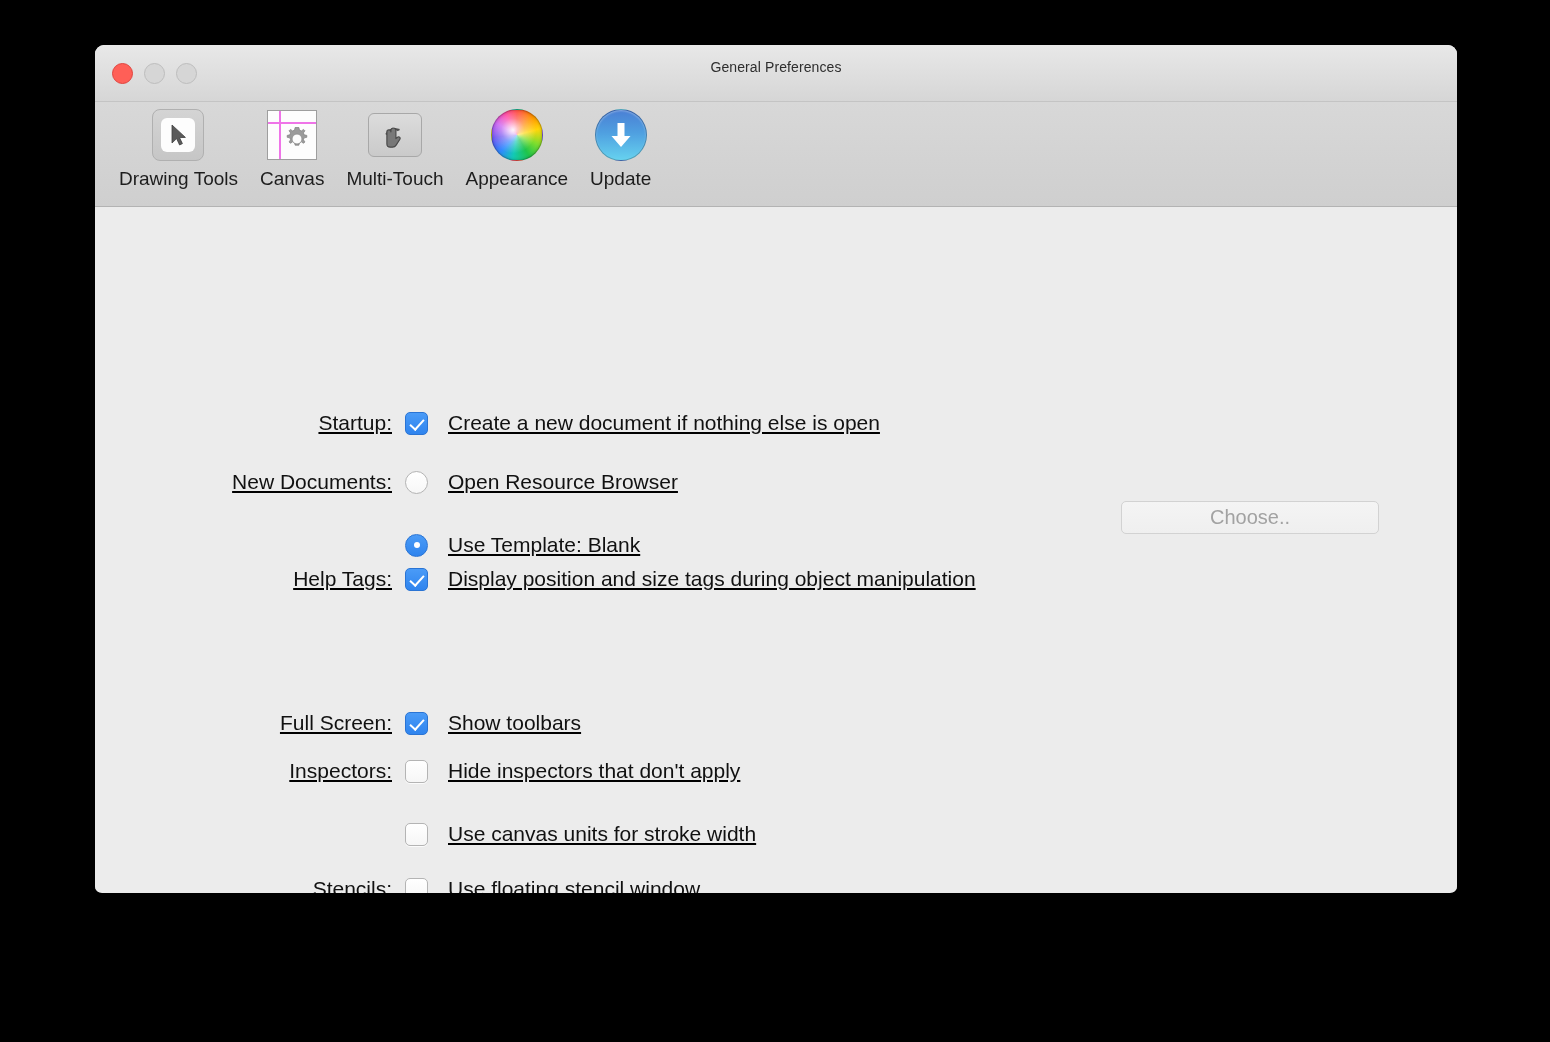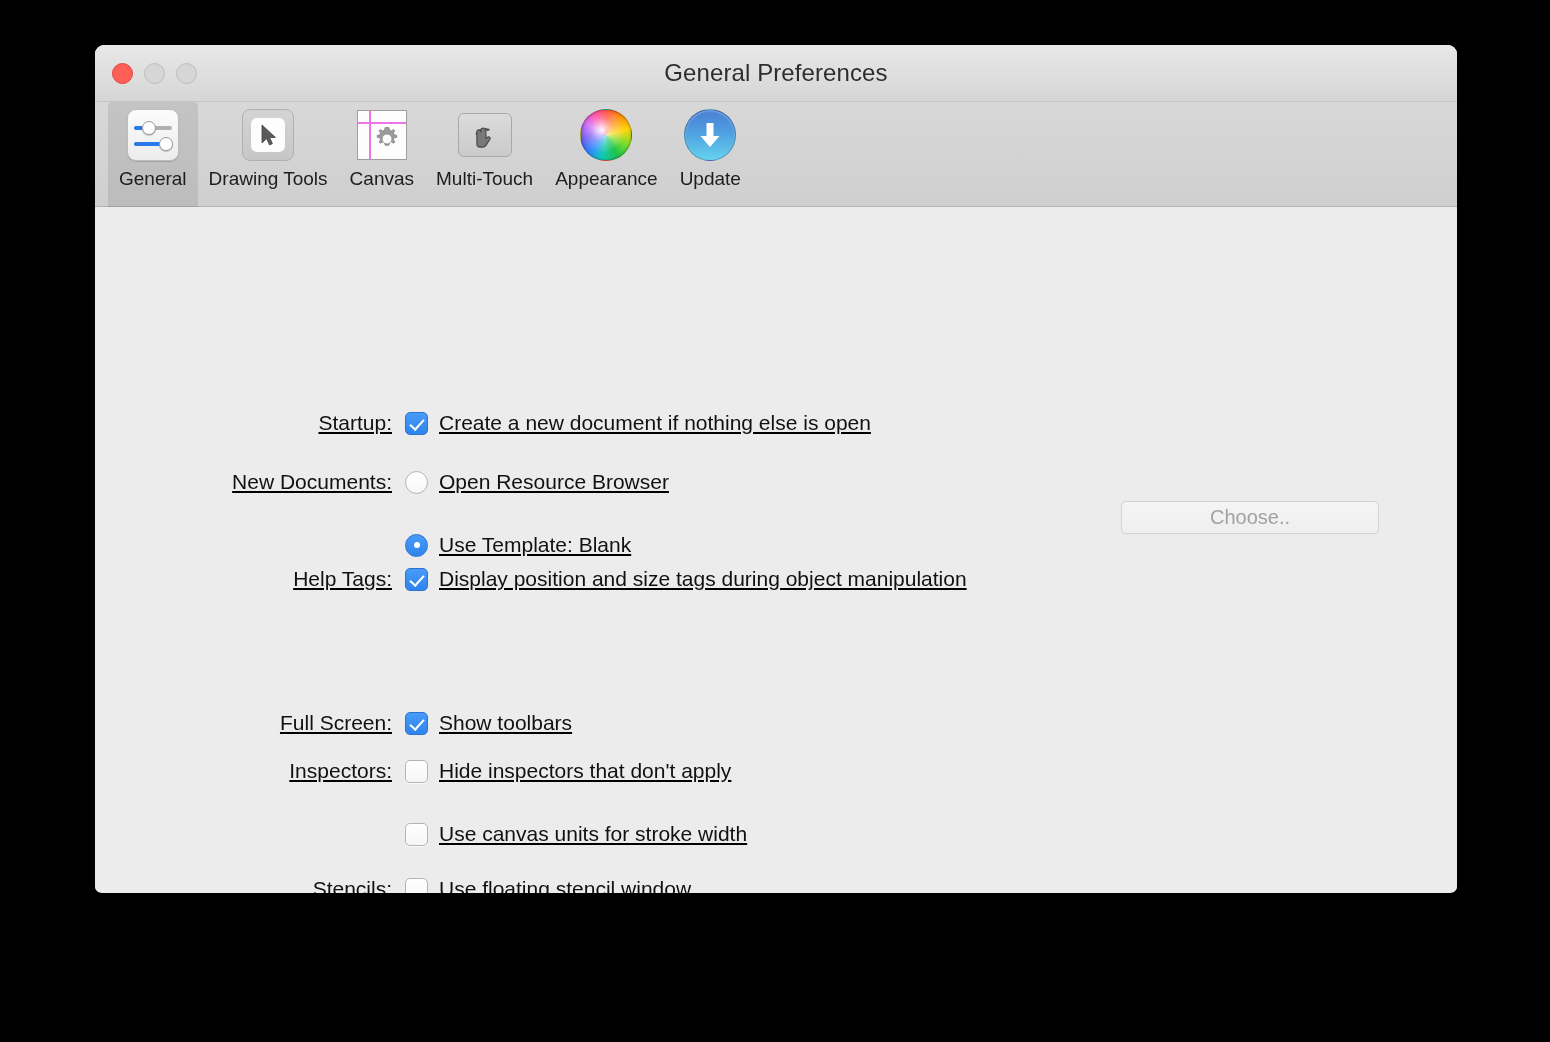--- a/index.html
+++ b/index.html
@@ -29,21 +29,21 @@
   #titlebar {
     position: relative;
     height: 57px;
     background: linear-gradient(to bottom, #e8e8e8 0%, #d6d6d6 100%);
     border-bottom: 1px solid #c4c4c4;
   }
   #window-title {
     position: absolute;
     left: 0; right: 0; top: 14px;
     text-align: center;
-    font-size: 24px;
+    font-size: 14px;
     color: #2e2e2e;
     letter-spacing: 0.1px;
   }
   .traffic-lights {
     position: absolute;
     left: 17px;
     top: 18px;
     display: flex;
     gap: 11px;
   }
@@ -198,21 +198,21 @@
     padding-right: 13px;
     line-height: 26px;
     white-space: nowrap;
   }
   .ctrl-text {
     font-size: 21px;
     color: #111;
     line-height: 26px;
     white-space: nowrap;
   }
-  .ctrl-line { display: flex; align-items: center; gap: 11px; }
+  .ctrl-line { display: flex; align-items: center; gap: 20px; }
   .ctrl-line + .ctrl-line { margin-top: 37px; }
 
   
   .cbx {
     width: 23px; height: 23px;
     border-radius: 5px;
     flex: 0 0 auto;
     position: relative;
   }
   .cbx.off {
@@ -282,33 +282,20 @@
     <div class="traffic-lights">
       <span class="tl tl-close"></span>
       <span class="tl tl-min"></span>
       <span class="tl tl-max"></span>
     </div>
     <div id="window-title">General Preferences</div>
   </div>
 
   <div id="toolbar">
 
-    <div class="tb-item selected">
-      <div class="tb-icon">
-        <div class="ic-sliders">
-          <span class="track t1"></span>
-            <span class="fill f1"></span>
-            <span class="knob k1"></span>
-          <span class="track t2"></span>
-            <span class="fill f2"></span>
-            <span class="knob k2"></span>
-        </div>
-      </div>
-      <div class="tb-label">General</div>
-    </div>
 
     <div class="tb-item">
       <div class="tb-icon">
         <div class="ic-cursor">
           <div class="inner">
             <svg width="17" height="22" viewBox="0 0 17 22">
               <path d="M2 1 L2 19 L6.6 14.6 L9.6 21 L12.4 19.6 L9.5 13.6 L15.4 13.4 Z" fill="#5a5a5a" stroke="#3d3d3d" stroke-width="0.8" stroke-linejoin="round"></path>
             </svg>
           </div>
         </div>

